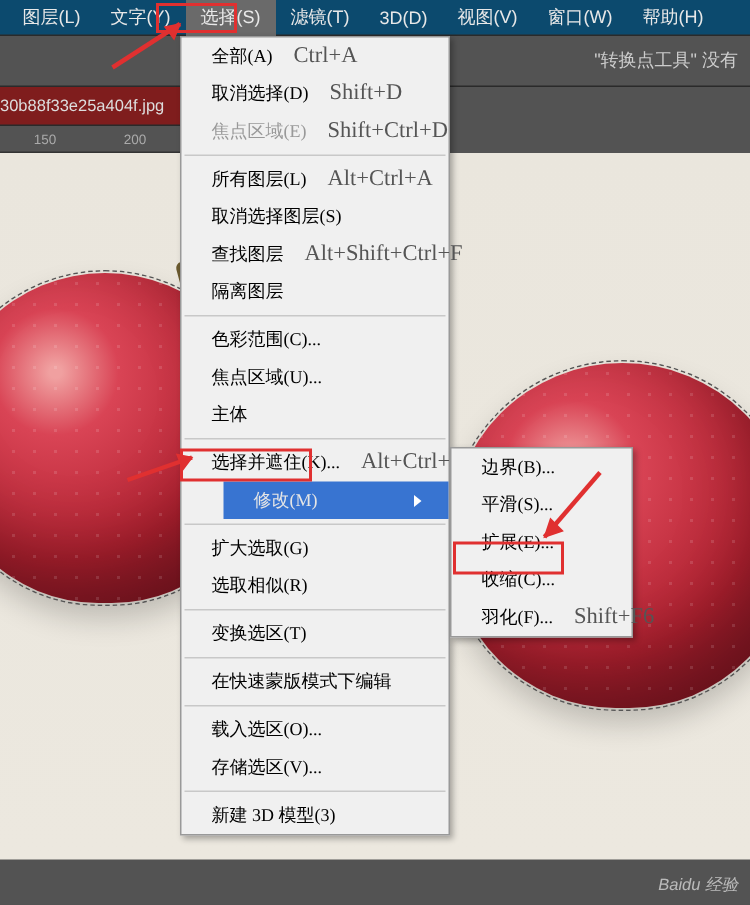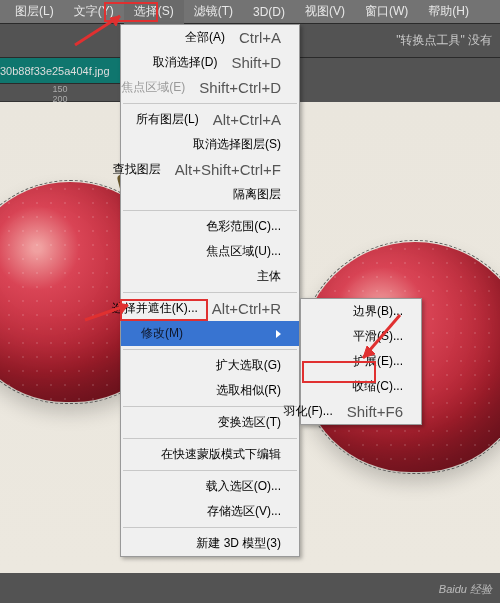--- a/index.html
+++ b/index.html
@@ -6,21 +6,21 @@
   body {
     width: 500px; height: 603px;
     font-family: "Microsoft YaHei", sans-serif;
     font-size: 12px;
     background: #535353;
     overflow: hidden;
     position: relative;
   }
   .menubar {
     height: 24px;
-    background: #737373;
+    background: #0c4a6e;
     display: flex;
     align-items: center;
     padding-left: 5px;
     border-bottom: 1px solid #2a2a2a;
   }
   .menubar-item {
     color: #e8e8e8;
     padding: 4px 10px;
     cursor: default;
   }
@@ -34,39 +34,38 @@
     display: flex;
     align-items: center;
     justify-content: flex-end;
     padding-right: 8px;
     color: #ccc;
   }
   .left-panel {
     position: absolute;
     left: 0; top: 58px;
     width: 120px; height: 26px;
-    background: #0f766e;
+    background: #7f1d1d;
     color: #ddd;
     font-size: 11px;
     display: flex;
     align-items: center;
     padding-left: 0;
     border-bottom: 1px solid #2a2a2a;
   }
   .ruler {
     position: absolute;
     left: 0; top: 84px;
     height: 18px; width: 120px;
     background: #535353;
     color: #aaa;
     font-size: 9px;
     display: flex;
     align-items: center;
     border-bottom: 1px solid #333;
-    flex-direction: column;
   }
   .ruler span { flex: 1; text-align: center; }
   .canvas-area {
     position: absolute;
     left: 0; top: 102px;
     right: 0; bottom: 30px;
     background: linear-gradient(to bottom, #eae6dd 0%, #ece8df 100%);
     overflow: hidden;
   }
   .apple {
@@ -106,28 +105,29 @@
     background: #f0f0f0;
     border: 1px solid #999;
     box-shadow: 2px 2px 4px rgba(0,0,0,0.3);
     font-size: 12px;
     color: #000;
   }
   .menu.main { left: 120px; top: 24px; width: 180px; }
   .menu.sub { left: 300px; top: 298px; width: 122px; }
   .menu-item {
     display: flex;
-    justify-content: flex-end;
+    justify-content: flex-start;
     align-items: center;
     padding: 4px 18px 4px 20px;
     cursor: default;
     white-space: nowrap;
+    font-family: Liberation Serif, serif;
   }
   .menu-item.disabled { color: #999; }
-  .menu-item.highlight { background: #3874d1; color: #0f172a; }
+  .menu-item.highlight { background: #3874d1; color: #e5e5e5; margin-left: 28px; }
   .menu-item .shortcut { color: #555; font-size: 15px; margin-left: 14px; }
   .menu-sep { height: 1px; background: #c8c8c8; margin: 3px 2px; }
   .submenu-arrow {
     width: 0; height: 0;
     border-top: 4px solid transparent;
     border-bottom: 4px solid transparent;
     border-left: 5px solid #000;
     margin-left: auto;
   }
   .menu-item.highlight .submenu-arrow { border-left-color: #fff; }

